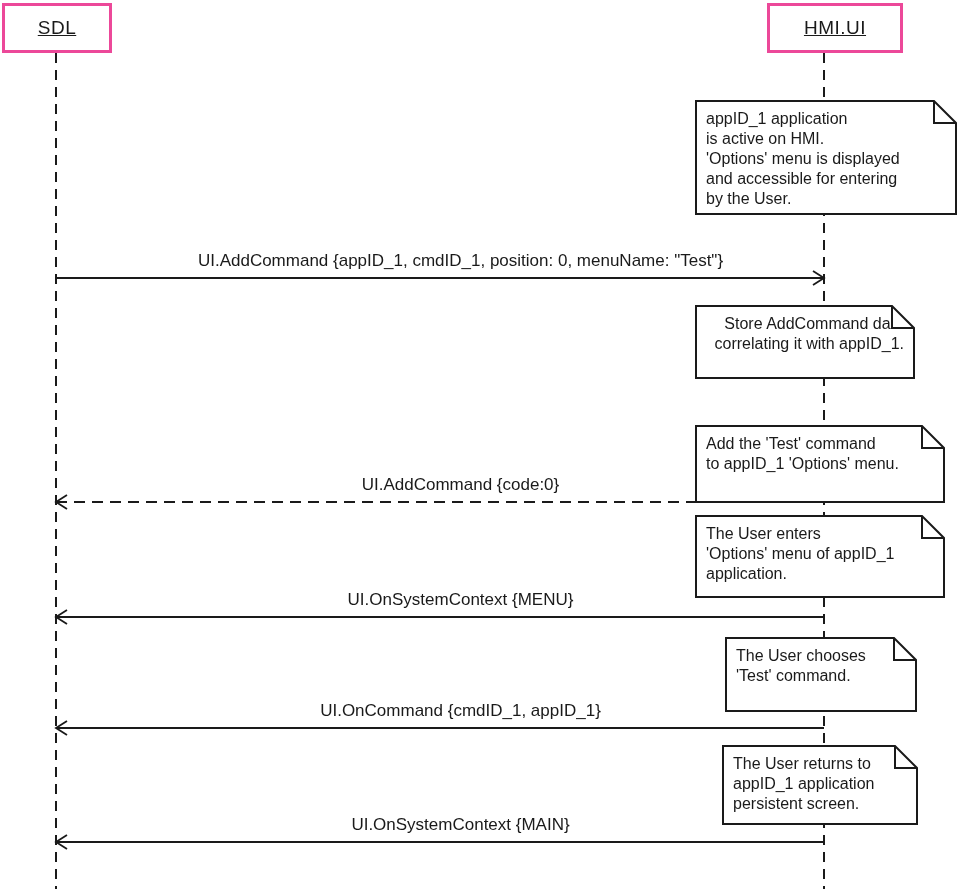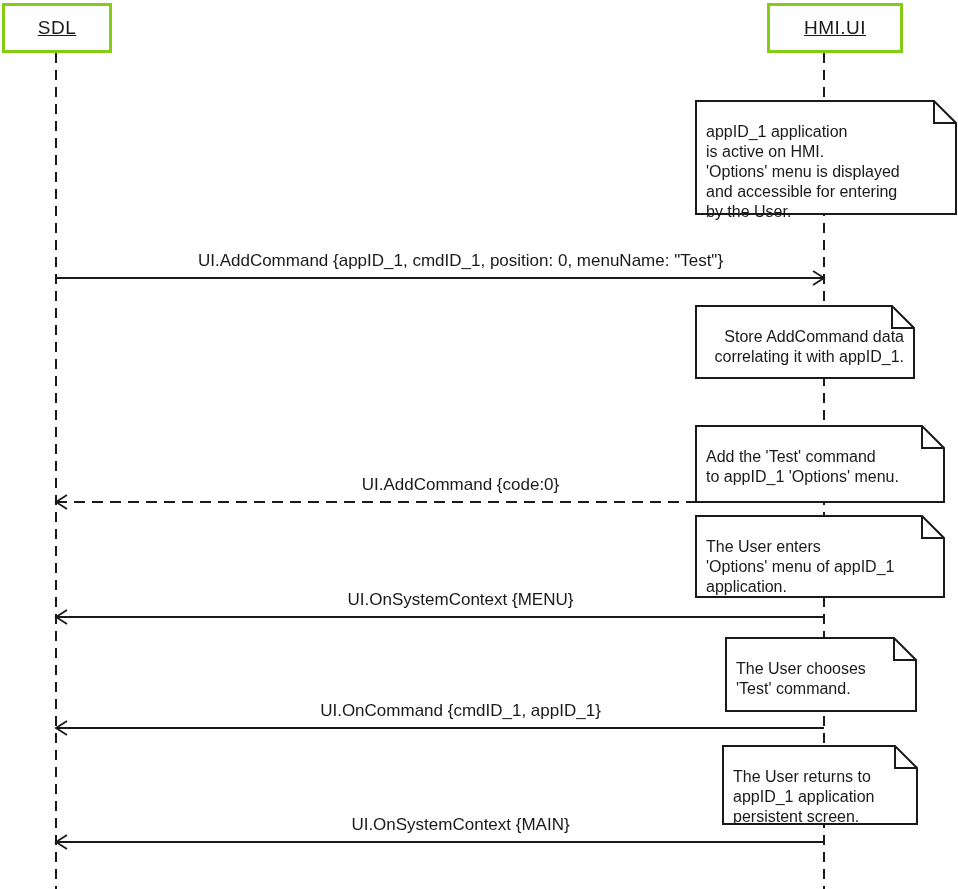--- a/index.html
+++ b/index.html
@@ -9,21 +9,21 @@
     height: 889px;
     background: #ffffff;
     font-family: "Liberation Sans", "DejaVu Sans", sans-serif;
     color: #1a1a1a;
     overflow: hidden;
   }
 
   
   .participant {
     position: absolute;
-    border: 3px solid #84cc16;
+    border: 3px solid #ec4899;
     background: #ffffff;
     display: flex;
     align-items: center;
     justify-content: center;
     box-sizing: border-box;
     z-index: 3;
   }
   .participant .plabel {
     font-size: 19px;
     text-decoration: underline;
@@ -38,21 +38,21 @@
     z-index: 0;
   }
 
   
   .note {
     position: absolute;
     border: 2px solid #1a1a1a;
     background: #ffffff;
     box-sizing: border-box;
     z-index: 2;
-    padding: 20px 9px 6px 9px;
+    padding: 7px 9px 6px 9px;
   }
   .note .note-text {
     font-size: 16px;
     line-height: 20px;
     white-space: pre-line;
   }
   .note .fold {
     position: absolute;
     top: -2px;
     right: -2px;

